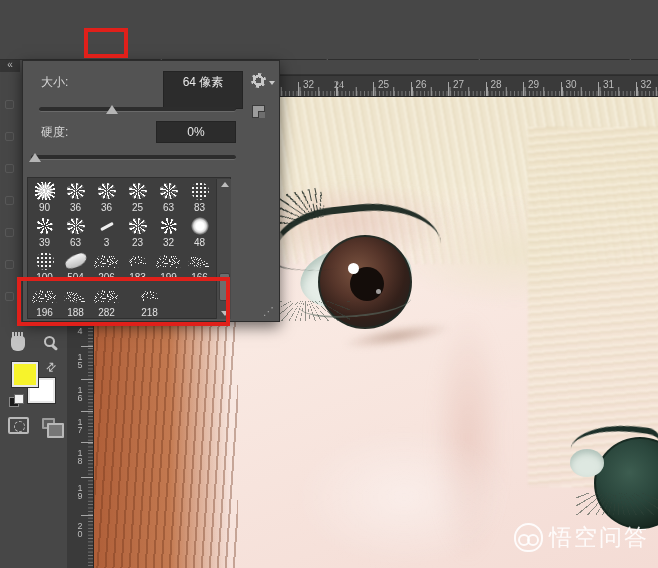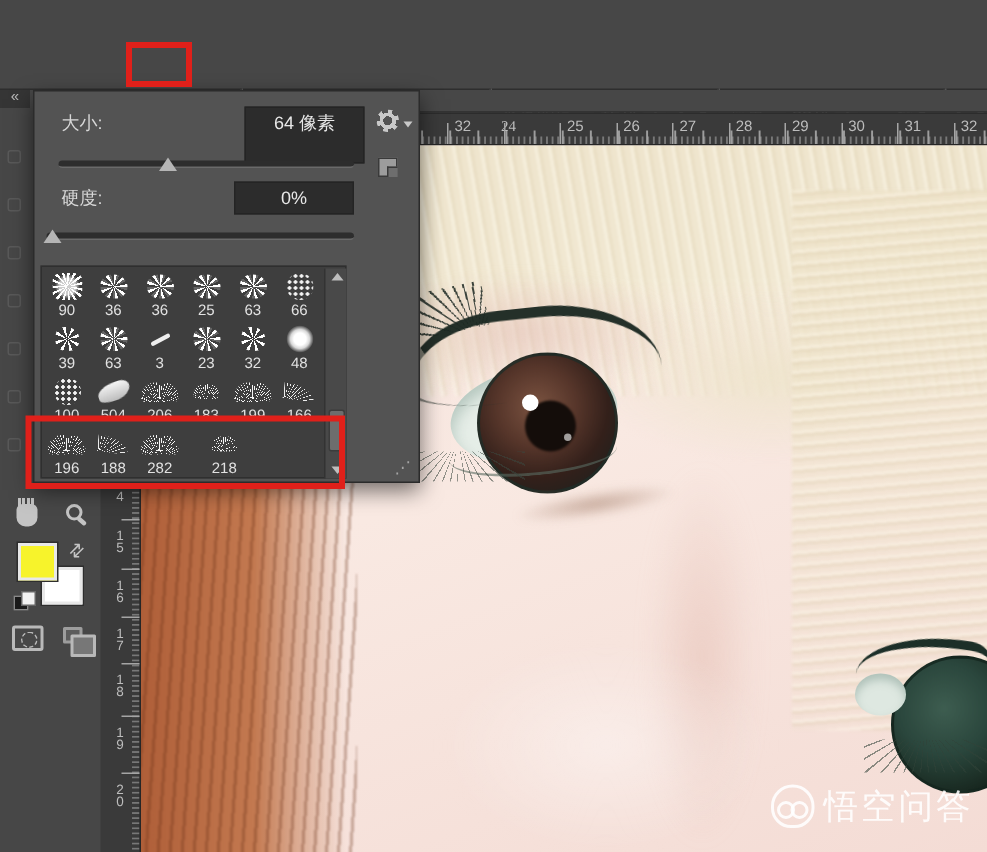--- a/index.html
+++ b/index.html
@@ -438,21 +438,21 @@
         <div class="bcell" style="left: 125px; top: 1px;">
           <div class="thumbwrap">
             <div class="t-chalk"></div>
           </div>
           <div class="bnum">63</div>
         </div>
         <div class="bcell" style="left: 156px; top: 1px;">
           <div class="thumbwrap">
             <div class="t-speckle"></div>
           </div>
-          <div class="bnum">66</div>
+          <div class="bnum">83</div>
         </div>
         <div class="bcell" style="left: 1px; top: 36px;">
           <div class="thumbwrap">
             <div class="t-scatter"></div>
           </div>
           <div class="bnum">39</div>
         </div>
         <div class="bcell" style="left: 32px; top: 36px;">
           <div class="thumbwrap">
             <div class="t-chalk"></div>

